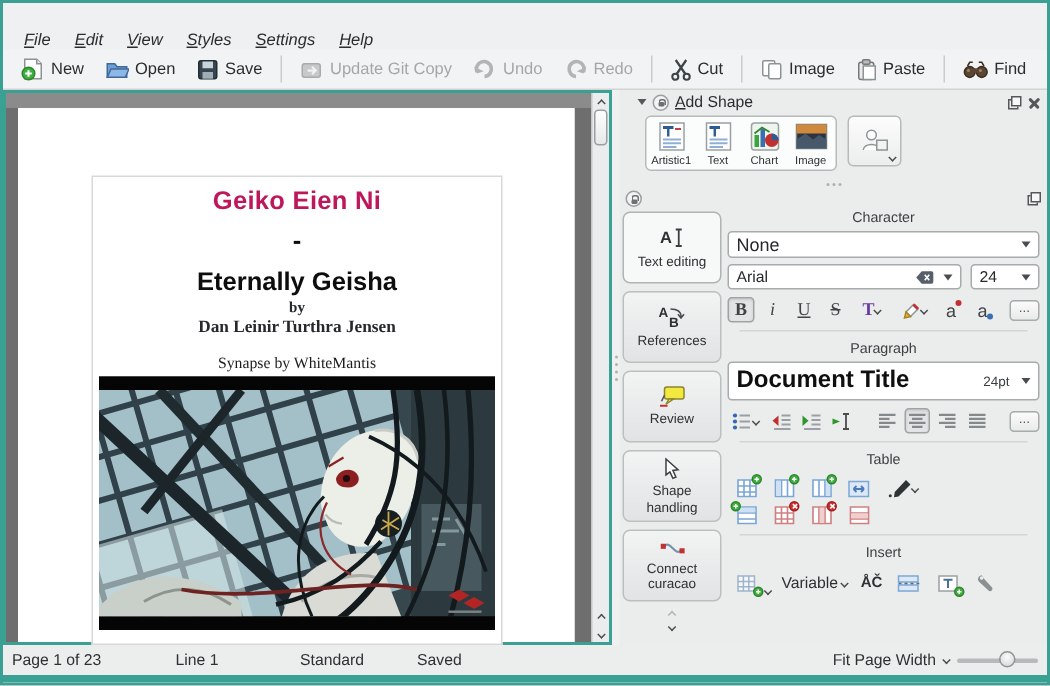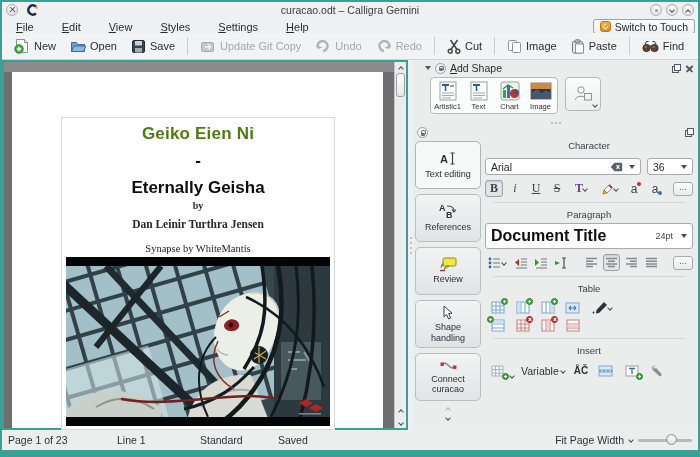--- a/index.html
+++ b/index.html
@@ -18,21 +18,21 @@
   .wbtn .x1,.wbtn .x2{position:absolute;width:7px;height:1.4px;background:#5c6062;border-radius:1px;}
   .wbtn .x1{transform:rotate(45deg);} .wbtn .x2{transform:rotate(-45deg);}
   .wbtn .dot{width:3px;height:3px;border-radius:50%;background:#9a9ea0;}
   .appicon{position:absolute;left:24px;top:2px;}
   .wtitle{position:absolute;left:0;right:0;top:2px;text-align:center;font-size:10.5px;color:#3a3d3f;}
   .chev{display:inline-block;width:5px;height:5px;border-right:1.5px solid #4a4d4f;border-bottom:1.5px solid #4a4d4f;transform:rotate(45deg);}
   .chev.up{transform:rotate(-135deg);}
   .chev.sm{width:4px;height:4px;}
   .tri{width:0;height:0;border-left:3.5px solid transparent;border-right:3.5px solid transparent;border-top:4.5px solid #4a4d4f;display:inline-block;}
   
-  .menubar{position:absolute;left:0;top:17px;right:0;height:15px;display:flex;align-items:center;padding-left:6px;gap:12px;}
+  .menubar{position:absolute;left:0;top:17px;right:0;height:15px;display:flex;align-items:center;padding-left:6px;gap:0;font-style:italic;}
   .menuitem{display:inline-block;font-size:11px;padding:0 8px;color:#2a2d2f;}
   .mn::first-letter{text-decoration:underline;}
   .touchbtn{position:absolute;right:3px;top:0px;height:15px;display:flex;align-items:center;gap:4px;
     background:linear-gradient(#fcfcfc,#eeeff0);border:1px solid #9ea3a4;border-radius:3px;padding:0 6px;font-size:10.5px;}
   .touchico{width:11px;height:11px;border-radius:3px;background:linear-gradient(#f5b23c,#e08f1f);border:1px solid #b97713;
     display:flex;align-items:center;justify-content:center;}
   .touchico i{display:block;width:5px;height:5px;border:1.5px solid #fff;border-radius:50%;border-top-color:transparent;transform:rotate(45deg);}
   
   .toolbar{position:absolute;left:0;top:31px;right:0;height:27px;display:flex;align-items:center;
     padding-left:6px;gap:2px;border-bottom:1px solid #d2d3d4;background:#f2f3f4;}
@@ -42,25 +42,25 @@
   
   .main{position:absolute;left:0;top:58px;right:0;height:370px;}
   
   .docview{position:absolute;left:0;top:0;width:406px;height:370px;border:2px solid #3aa093;background:#fff;}
   .canvasband{position:absolute;left:0;top:0;right:12px;height:10px;background:#8b8b8b;}
   .canvasL{position:absolute;left:0;top:10px;bottom:0;width:8px;background:#6e6e6e;}
   .canvasR{position:absolute;right:12px;top:10px;bottom:0;width:11px;background:#6e6e6e;}
   .page{position:absolute;left:8px;top:10px;right:23px;bottom:0;background:#ffffff;}
   .textframe{position:absolute;left:49px;top:45px;width:274px;bottom:-2px;border:1px solid #d9d9d9;background:#fff;
     text-align:center;}
-  .doc-t1{font-size:17px;font-weight:bold;margin-top:6px;letter-spacing:.2px;color:#4d7c0f;}
+  .doc-t1{font-size:17px;font-weight:bold;margin-top:6px;letter-spacing:.2px;color:#be185d;}
   .doc-dash{font-size:17px;font-weight:bold;margin-top:7px;color:#0d0d0d;}
   .doc-t2{font-size:17px;font-weight:bold;margin-top:7px;color:#0d0d0d;}
   .doc-by{font-family:"Liberation Serif","DejaVu Serif",serif;font-size:10px;font-weight:bold;margin-top:2px;}
-  .doc-author{font-family:"Liberation Serif","DejaVu Serif",serif;font-size:11.5px;font-weight:bold;margin-top:7px;}
+  .doc-author{font-family:"Liberation Serif","DejaVu Serif",serif;font-size:11.5px;font-weight:bold;margin-top:1px;}
   .doc-credit{font-family:"Liberation Serif","DejaVu Serif",serif;font-size:10.5px;margin-top:13px;color:#1c1c1c;}
   .doc-image{width:264px;height:169px;margin:3px auto 0 auto;display:block;background:#000;}
   
   .vscroll{position:absolute;right:0;top:0;bottom:0;width:12px;background:#ebeced;border-left:1px solid #c5c6c7;}
   .vscroll .arr{position:absolute;left:0;right:0;display:flex;justify-content:center;}
   .vthumb{position:absolute;left:1px;right:1px;top:11px;height:24px;background:linear-gradient(#fefefe,#e7e8e9);
     border:1px solid #9aa0a2;border-radius:3px;}
   
   .vsplit{position:absolute;left:406px;top:0;bottom:0;width:5px;display:flex;flex-direction:column;align-items:center;justify-content:center;gap:3px;}
   .vsplit i{width:2px;height:2px;border-radius:50%;background:#aeb1b2;display:block;}
@@ -154,54 +154,28 @@
   .slider .track{position:absolute;left:0;right:0;top:5px;height:3px;background:#b7babb;border-radius:2px;}
   .slider .thumb{position:absolute;left:28px;top:0;width:11px;height:11px;border-radius:50%;
     background:radial-gradient(circle at 50% 35%,#fbfbfb,#d2d4d5);border:1px solid #8f9497;}
   .bottombar{position:absolute;left:0;top:448px;right:0;height:5px;background:#3aa093;}
 </style>
 </head>
 <body>
 
 <div class="window">
 
-  <div class="titlebar">
-    <div class="wbtn" style="left:4px;top:2px;">
-        <i class="x1"></i>
-        <i class="x2"></i>
-      </div>
-    <svg class="appicon" width="12" height="12" viewBox="0 0 12 12">
-      <path d="M10,2.6 A4.6,4.6 0 1 0 10,9.4" fill="none" stroke="#16304a" stroke-width="2.6"></path>
-      <path d="M10,2.6 A4.6,4.6 0 0 1 11,4.6" fill="none" stroke="#e09a2f" stroke-width="2.2"></path>
-    </svg>
-    <div class="wtitle">curacao.odt – Calligra Gemini</div>
-    <div class="wbtn" style="right:36px;top:2px;">
-        <i class="dot"></i>
-      </div>
-    <div class="wbtn" style="right:20px;top:2px;">
-        <i class="chev sm"></i>
-      </div>
-    <div class="wbtn" style="right:4px;top:2px;">
-        <i class="chev sm up" style="margin-top:3px;"></i>
-      </div>
-  </div>
 
   <div class="menubar">
     <span class="menuitem mn">File</span>
     <span class="menuitem mn">Edit</span>
     <span class="menuitem mn">View</span>
     <span class="menuitem mn">Styles</span>
     <span class="menuitem mn">Settings</span>
     <span class="menuitem mn">Help</span>
-    <div class="touchbtn">
-      <span class="touchico">
-          <i></i>
-        </span>
-      <span>Switch to Touch</span>
-    </div>
   </div>
 
   <div class="toolbar">
     <div class="tbtn">
       <svg width="16" height="16" viewBox="0 0 16 16">
         <path d="M2.5,1.5 h8 l3,3 v10 h-11 z" fill="#fff" stroke="#8d9294"></path>
         <path d="M10.5,1.5 v3 h3" fill="#e6e7e8" stroke="#8d9294"></path>
         <circle cx="5" cy="11" r="4.2" fill="#3fae3f" stroke="#2d862d"></circle>
         <path d="M5,8.8 v4.4 M2.8,11 h4.4" stroke="#fff" stroke-width="1.4"></path>
       </svg>
@@ -501,31 +475,35 @@
           </div>
           <div class="tabarrows">
             <i class="chev sm up" style="border-color:#b0b3b4;"></i>
             <i class="chev sm"></i>
           </div>
         </div>
 
         <div class="content">
 
           <div class="seclabel">Character</div>
+          <div class="combo c-none">
+            <span>None</span>
+            <span class="tri"></span>
+          </div>
           <div class="fontrow">
             <div class="combo c-font">
               <span>Arial</span>
               <svg class="clearico" viewBox="0 0 13 10">
                 <path d="M4.5,0.8 h6.5 a1.2,1.2 0 0 1 1.2,1.2 v6 a1.2,1.2 0 0 1 -1.2,1.2 h-6.5 L0.8,5 Z" fill="#57606a"></path>
                 <path d="M6.5,3.2 l3,3.6 M9.5,3.2 l-3,3.6" stroke="#fff" stroke-width="1.1"></path>
               </svg>
               <span class="tri" style="margin-left:2px;"></span>
             </div>
             <div class="combo c-size">
-              <span>36</span>
+              <span>24</span>
               <span class="tri"></span>
             </div>
           </div>
           <div class="fmtrow">
             <div class="fbtn pressed">
                 <span class="b">B</span>
               </div>
             <div class="fbtn">
                 <span class="i">i</span>
               </div>

